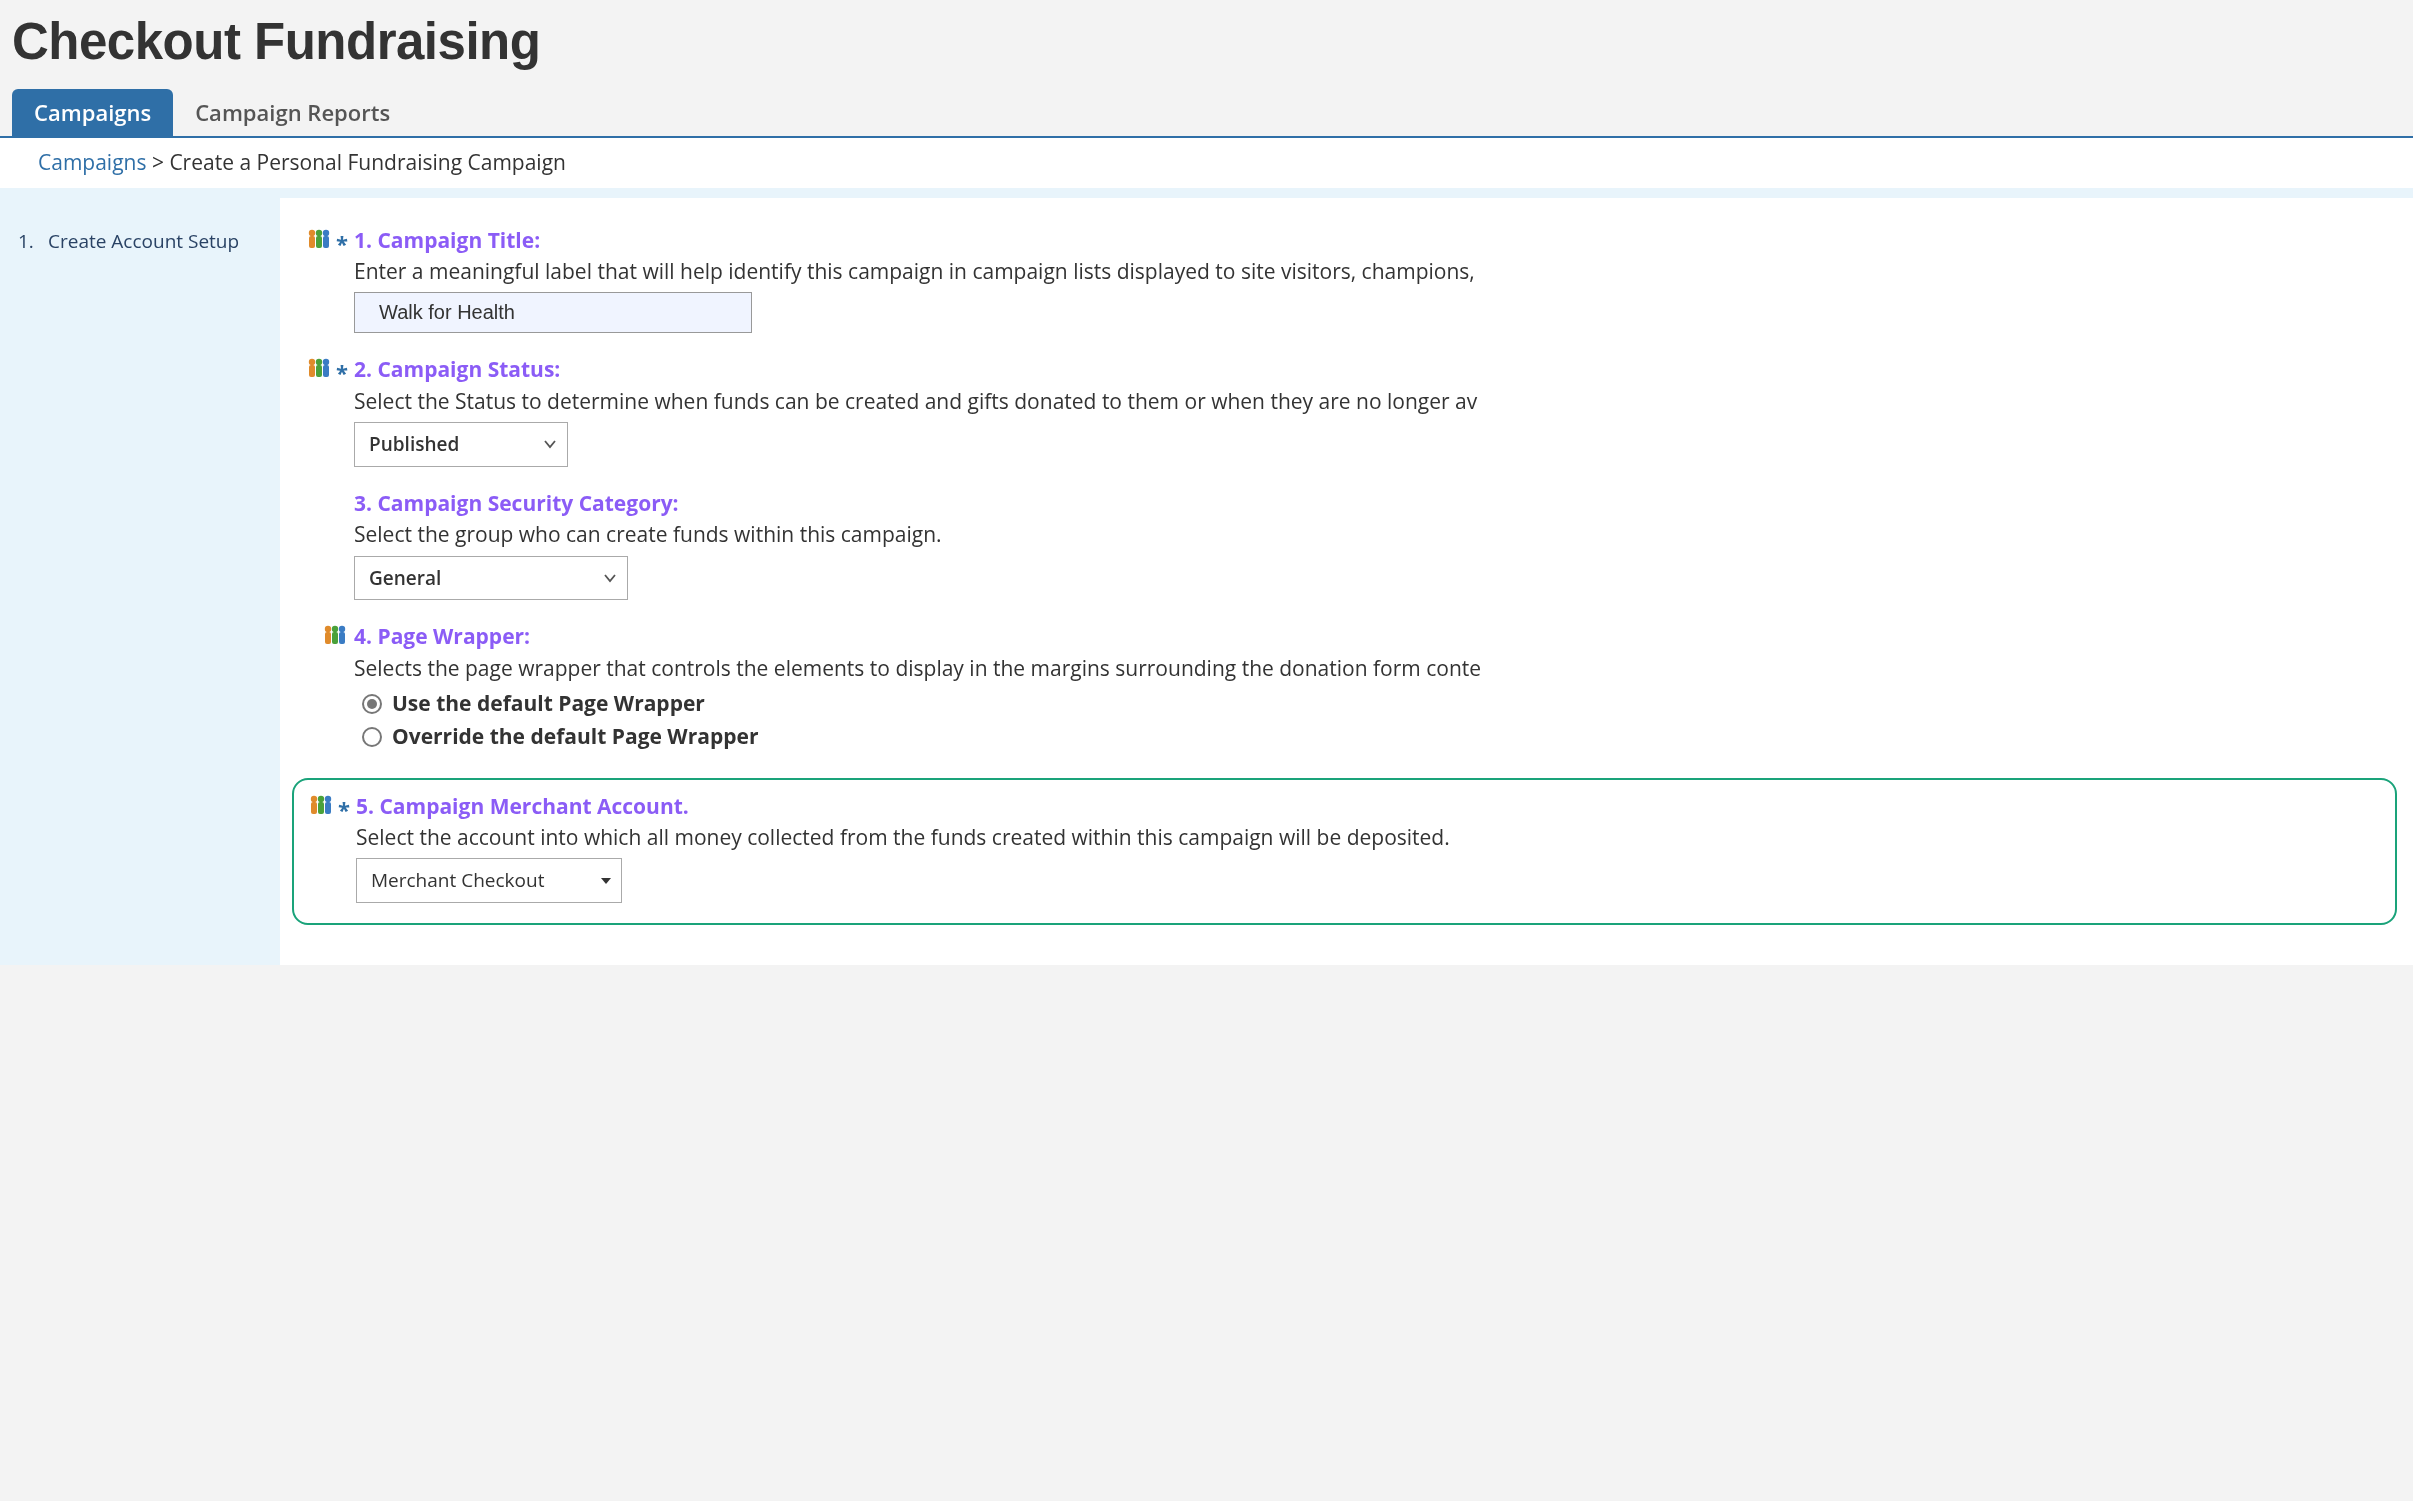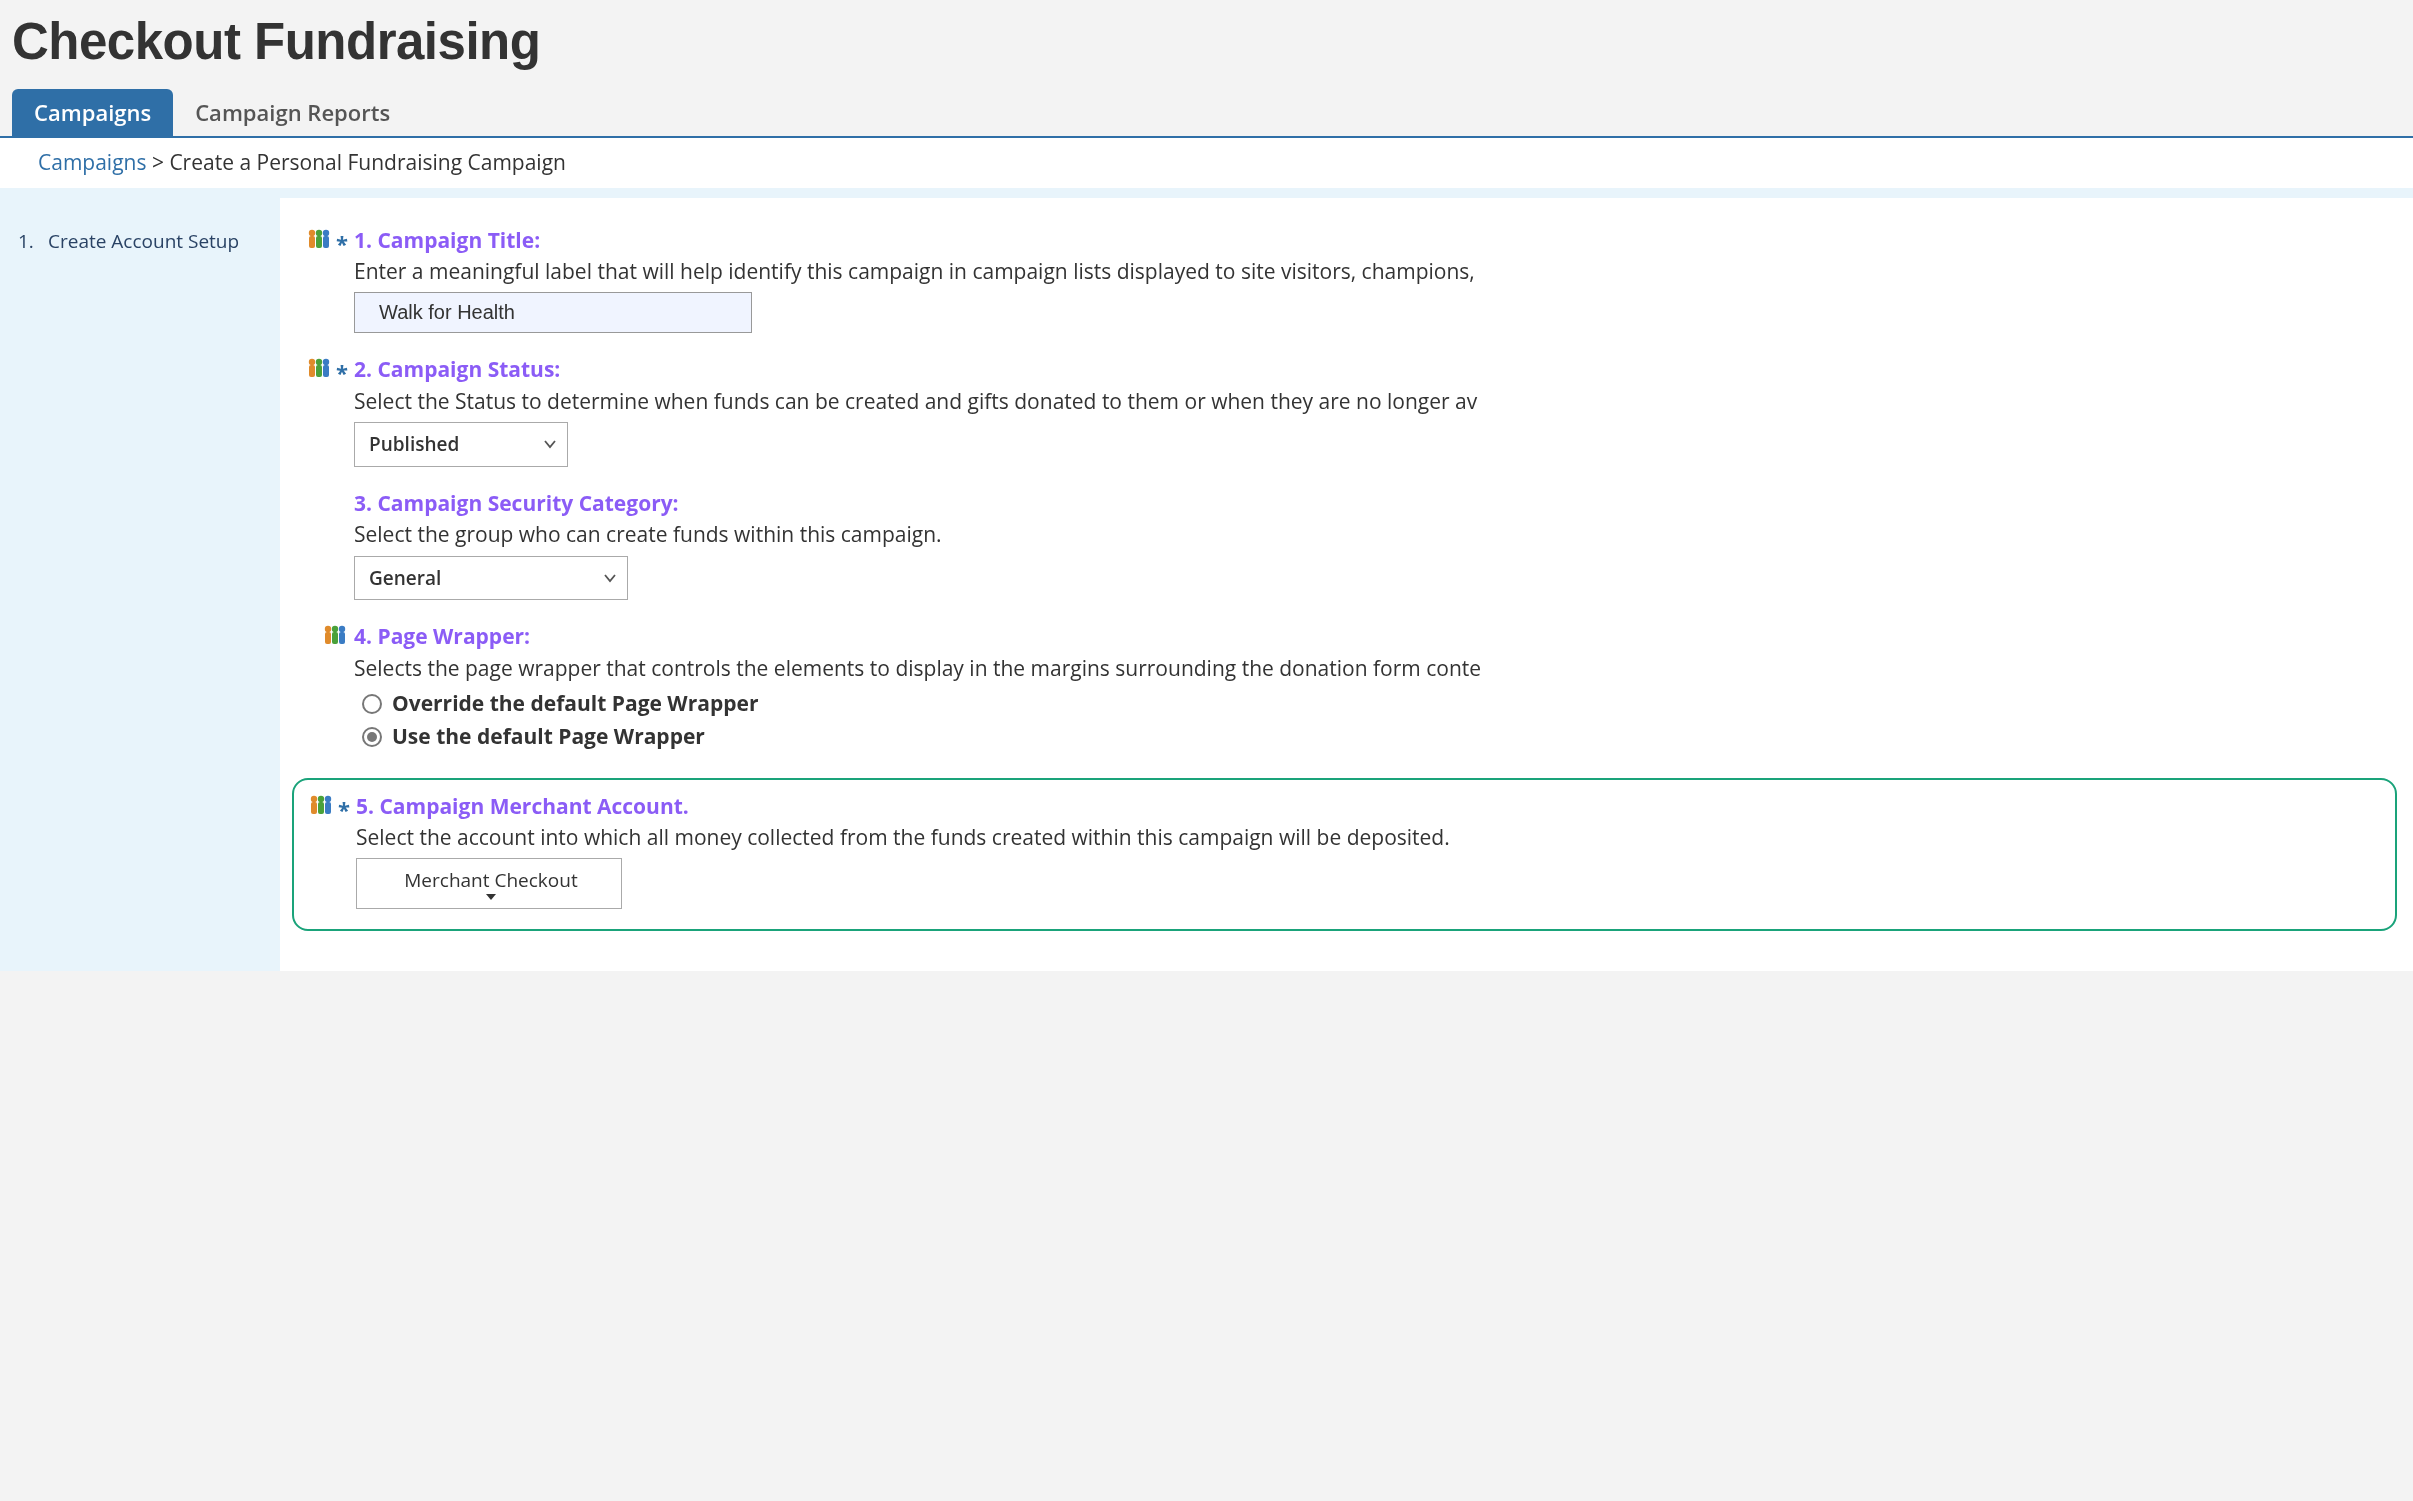--- a/index.html
+++ b/index.html
@@ -124,21 +124,21 @@
     align-items: center;
     justify-content: space-between;
     padding: 8px 10px 8px 14px;
     font-size: 19px;
     color: #333;
     font-weight: 600;
     cursor: pointer;
   }
   .select-wrap.status { width: 214px; }
   .select-wrap.category { width: 274px; }
-  .select-wrap.merchant { width: 266px; font-weight: 400; flex-direction: column; }
+  .select-wrap.merchant { width: 266px; font-weight: 400; }
   .chevron {
     width: 14px; height: 14px;
     display: inline-flex; align-items: center; justify-content: center;
   }
   .chevron svg { width: 14px; height: 14px; }
   .caret {
     width: 0; height: 0;
     border-left: 5px solid transparent;
     border-right: 5px solid transparent;
     border-top: 6px solid #333;
@@ -281,26 +281,26 @@
                   <rect x="17" y="8" width="6" height="12" rx="2" fill="#3a7cc4"></rect>
                 </g>
               </svg>
         </span>
       </div>
       <div class="field-body">
         <div class="field-label">4. Page Wrapper:</div>
         <div class="field-desc">Selects the page wrapper that controls the elements to display in the margins surrounding the donation form conte</div>
         <div class="radio-group">
           <div class="radio-row">
+            <span class="radio checked"></span>
+            <span class="radio-label">Use the default Page Wrapper</span>
+          </div>
+          <div class="radio-row">
             <span class="radio"></span>
             <span class="radio-label">Override the default Page Wrapper</span>
-          </div>
-          <div class="radio-row">
-            <span class="radio checked"></span>
-            <span class="radio-label">Use the default Page Wrapper</span>
           </div>
         </div>
       </div>
     </div>
 
     <div class="highlight-box">
       <div class="field-row" style="margin-bottom:0;">
         <div class="field-icons">
           <span class="people-icon">
             <svg viewBox="0 0 26 22">

